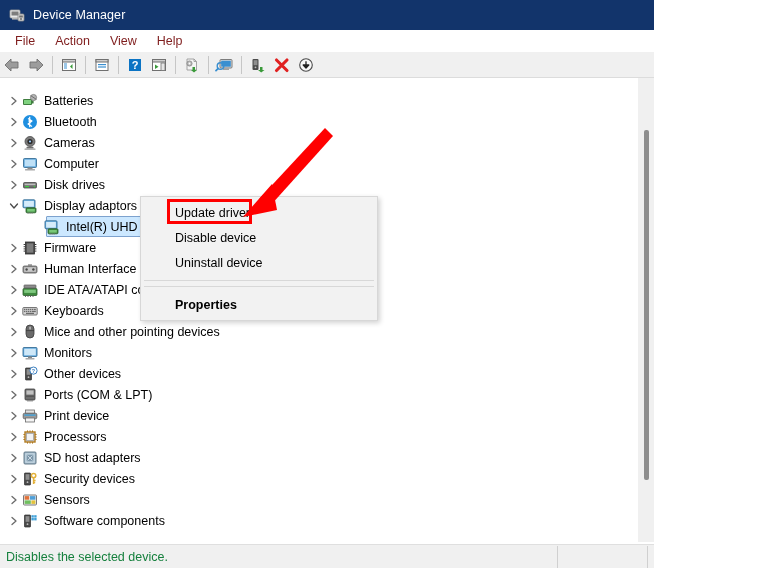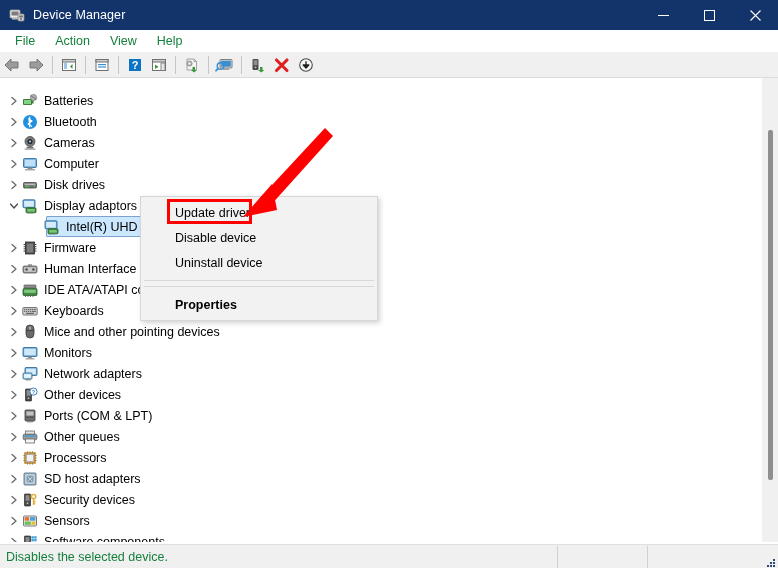--- a/index.html
+++ b/index.html
@@ -7,21 +7,21 @@
     padding: 0;
     width: 778px;
     height: 568px;
     overflow: hidden;
     background: #ffffff;
     font-family: "Liberation Sans", sans-serif;
   }
 
   #app {
     position: relative;
-    width: 778px;
+    width: 654px;
     height: 568px;
     background: #ffffff;
     box-sizing: border-box;
     overflow: hidden;
   }
 
   
   .titlebar {
     position: absolute;
     left: 0; top: 0;
@@ -61,21 +61,21 @@
     position: absolute;
     left: 0; top: 30px;
     width: 778px; height: 22px;
     background: #ffffff;
     display: flex;
     align-items: center;
     box-sizing: border-box;
   }
   .menu-item {
     font-size: 12.5px;
-    color: #15803d;
+    color: #7f1d1d;
     padding: 2px 9px;
     margin-right: 2px;
     white-space: nowrap;
   }
   .menu-item:first-child { margin-left: 6px; }
 
   
   .toolbar {
     position: absolute;
     left: 0; top: 52px;
@@ -590,35 +590,20 @@
             </svg></span>
           <span class="label">Monitors</span>
         </div>
         <div class="row">
           <span class="chev" style="margin-left: 6px;">
             <svg width="10" height="10" viewBox="0 0 10 10">
               <path d="M3 1.5 L7 5 L3 8.5" fill="none" stroke="#6b6b6b" stroke-width="1.3" stroke-linecap="round" stroke-linejoin="round"></path>
             </svg>
           </span>
           <span class="icon"><svg width="16" height="16" viewBox="0 0 16 16">
-              <rect x="3" y="1.5" width="12" height="8" rx="1" fill="#5fa8dd" stroke="#3a6f96" stroke-width=".9"></rect>
-              <rect x="4.1" y="2.6" width="9.8" height="5.8" fill="#d6ecfa"></rect>
-              <rect x="1" y="7" width="9" height="6" rx="1" fill="#9dcdea" stroke="#3a6f96" stroke-width=".9"></rect>
-              <rect x="2.1" y="8.1" width="6.8" height="3.8" fill="#e7f4fc"></rect>
-              <rect x="3.6" y="13" width="5" height="1.4" fill="#8b8b8b"></rect>
-            </svg></span>
-          <span class="label">Network adapters</span>
-        </div>
-        <div class="row">
-          <span class="chev" style="margin-left: 6px;">
-            <svg width="10" height="10" viewBox="0 0 10 10">
-              <path d="M3 1.5 L7 5 L3 8.5" fill="none" stroke="#6b6b6b" stroke-width="1.3" stroke-linecap="round" stroke-linejoin="round"></path>
-            </svg>
-          </span>
-          <span class="icon"><svg width="16" height="16" viewBox="0 0 16 16">
               <rect x="3.5" y="2" width="6" height="12" rx=".6" fill="#4a4a4a" stroke="#2e2e2e" stroke-width=".7"></rect>
               <rect x="4.6" y="3.2" width="3.8" height="5.6" fill="#8e8e8e"></rect>
               <circle cx="6.5" cy="11.2" r=".9" fill="#bdbdbd"></circle>
               <circle cx="11.5" cy="4.6" r="3.6" fill="#ffffff" stroke="#3a7fc0" stroke-width="1"></circle>
               <text x="11.5" y="6.6" font-family="Liberation Sans, sans-serif" font-size="5.4" font-weight="bold" fill="#3a7fc0" text-anchor="middle">?</text>
             </svg></span>
           <span class="label">Other devices</span>
         </div>
         <div class="row">
           <span class="chev" style="margin-left: 6px;">
@@ -644,21 +629,21 @@
             <svg width="10" height="10" viewBox="0 0 10 10">
               <path d="M3 1.5 L7 5 L3 8.5" fill="none" stroke="#6b6b6b" stroke-width="1.3" stroke-linecap="round" stroke-linejoin="round"></path>
             </svg>
           </span>
           <span class="icon"><svg width="16" height="16" viewBox="0 0 16 16">
               <rect x="3.5" y="2" width="9" height="3.4" fill="#e2e2e2" stroke="#6a6a6a" stroke-width=".8"></rect>
               <rect x="1.2" y="5.2" width="13.6" height="5.6" rx="1.4" fill="#9a9a9a" stroke="#5a5a5a" stroke-width=".8"></rect>
               <rect x="2.4" y="6.4" width="11.2" height="1.4" fill="#3fa0d8"></rect>
               <rect x="3.5" y="10" width="9" height="4" fill="#f4f4f4" stroke="#6a6a6a" stroke-width=".8"></rect>
             </svg></span>
-          <span class="label">Other queues</span>
+          <span class="label">Print device</span>
         </div>
         <div class="row">
           <span class="chev" style="margin-left: 6px;">
             <svg width="10" height="10" viewBox="0 0 10 10">
               <path d="M3 1.5 L7 5 L3 8.5" fill="none" stroke="#6b6b6b" stroke-width="1.3" stroke-linecap="round" stroke-linejoin="round"></path>
             </svg>
           </span>
           <span class="icon"><svg width="16" height="16" viewBox="0 0 16 16">
               <rect x="3" y="3" width="10" height="10" fill="#d8d8d8" stroke="#b07a20" stroke-width="1.4"></rect>
               <rect x="4.6" y="4.6" width="6.8" height="6.8" fill="#f2f2f2" stroke="#9a9a9a" stroke-width=".7"></rect>

